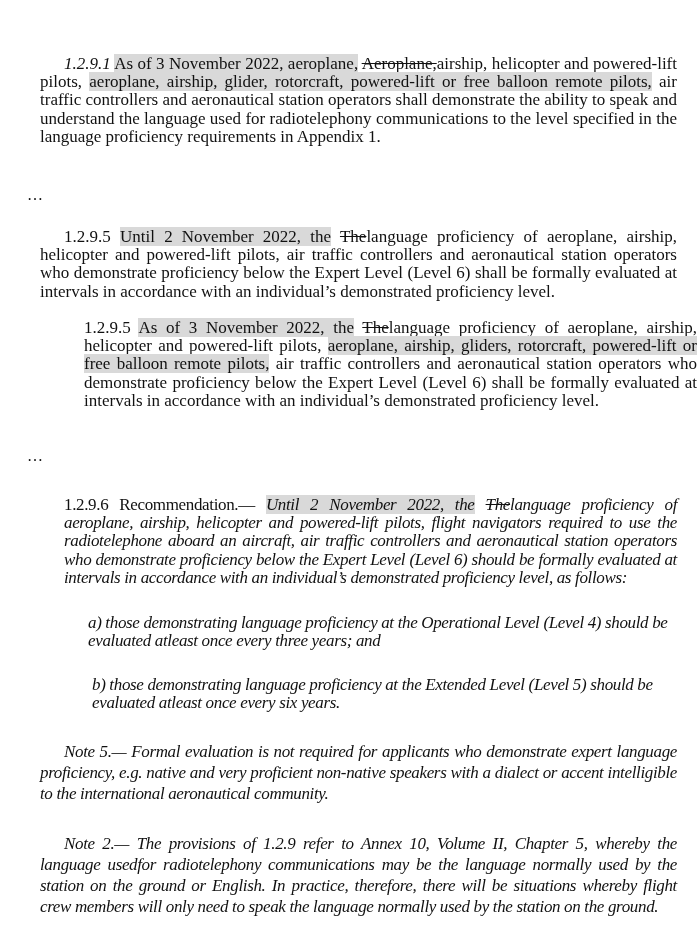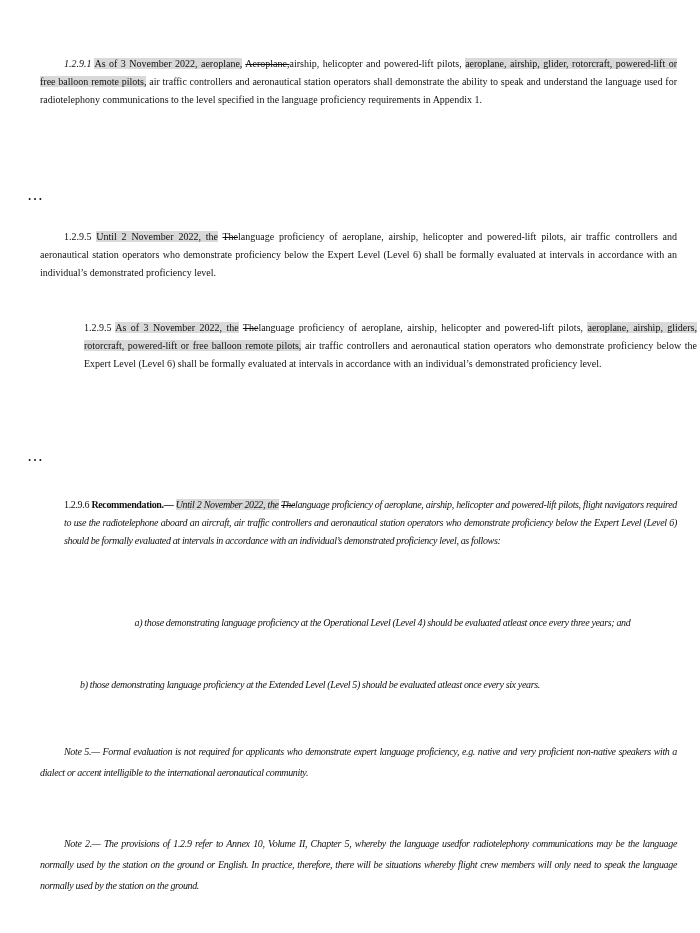--- a/index.html
+++ b/index.html
@@ -1,24 +1,24 @@
 <!DOCTYPE html>
 <html><head>
 <meta charset="utf-8">
 <style>
   html, body { margin: 0; padding: 0; background: #ffffff; }
   body {
     width: 700px; height: 933px; position: relative; overflow: hidden;
     font-family: "Liberation Serif", serif; color: #111;
   }
-  .para { position: absolute; font-size: 10px; line-height: 18.2px; text-align: justify; }
+  .para { position: absolute; font-size: 17px; line-height: 18.2px; text-align: justify; }
   .hl { background: #d9d9d9; }
   .strike { text-decoration: line-through; }
   .it { font-style: italic; }
-  .b { font-weight: bold; margin-top: 36px; }
+  .b { font-weight: normal; margin-top: 36px; }
   .ell { position: absolute; left: 27px; font-size: 16px; letter-spacing: 1px; }
   .condensed { letter-spacing: -0.35px; }
 </style>
 </head>
 <body>
 
 <div class="para" style="left:40px; top:55px; width:637px; text-indent:24px;">
   <span class="it">1.2.9.1</span>
   <span class="hl">As of 3 November 2022, aeroplane,</span>
   <span class="strike">Aeroplane,</span><span>airship, helicopter and powered-lift pilots,</span>
@@ -43,19 +43,19 @@
 
 <div class="ell" style="top:447px;">…</div>
 
 <div class="para condensed" style="left:64px; top:496px; width:613px;">
   <span>1.2.9.6</span>
   <span class="b">Recommendation.—</span>
   <span class="hl it">Until 2 November 2022, the</span>
   <span class="strike it">The</span><span class="it">language proficiency of aeroplane, airship, helicopter and powered-lift pilots, flight navigators required to use the radiotelephone aboard an aircraft, air traffic controllers and aeronautical station operators who demonstrate proficiency below the Expert Level (Level 6) should be formally evaluated at intervals in accordance with an individual’s demonstrated proficiency level, as follows:</span>
 </div>
 
-<div class="para it condensed" style="left:88px; top:614px; width:589px; text-align:center;">a) those demonstrating language proficiency at the Operational Level (Level 4) should be evaluated atleast once every three years; and</div>
+<div class="para it condensed" style="left:88px; top:614px; width:589px; text-align:left;">a) those demonstrating language proficiency at the Operational Level (Level 4) should be evaluated atleast once every three years; and</div>
 
-<div class="para it condensed" style="left:80px; top:676px; width:589px; text-align:left;">b) those demonstrating language proficiency at the Extended Level (Level 5) should be evaluated atleast once every six years.</div>
+<div class="para it condensed" style="left:92px; top:676px; width:589px; text-align:left;">b) those demonstrating language proficiency at the Extended Level (Level 5) should be evaluated atleast once every six years.</div>
 
 <div class="para it condensed" style="left:40px; top:741px; width:637px; text-indent:24px; line-height:21px;">Note 5.— Formal evaluation is not required for applicants who demonstrate expert language proficiency, e.g. native and very proficient non-native speakers with a dialect or accent intelligible to the international aeronautical community.</div>
 
 <div class="para it condensed" style="left:40px; top:833px; width:637px; text-indent:24px; line-height:21px;">Note 2.— The provisions of 1.2.9 refer to Annex 10, Volume II, Chapter 5, whereby the language usedfor radiotelephony communications may be the language normally used by the station on the ground or English. In practice, therefore, there will be situations whereby flight crew members will only need to speak the language normally used by the station on the ground.</div>
 
 </body></html>

